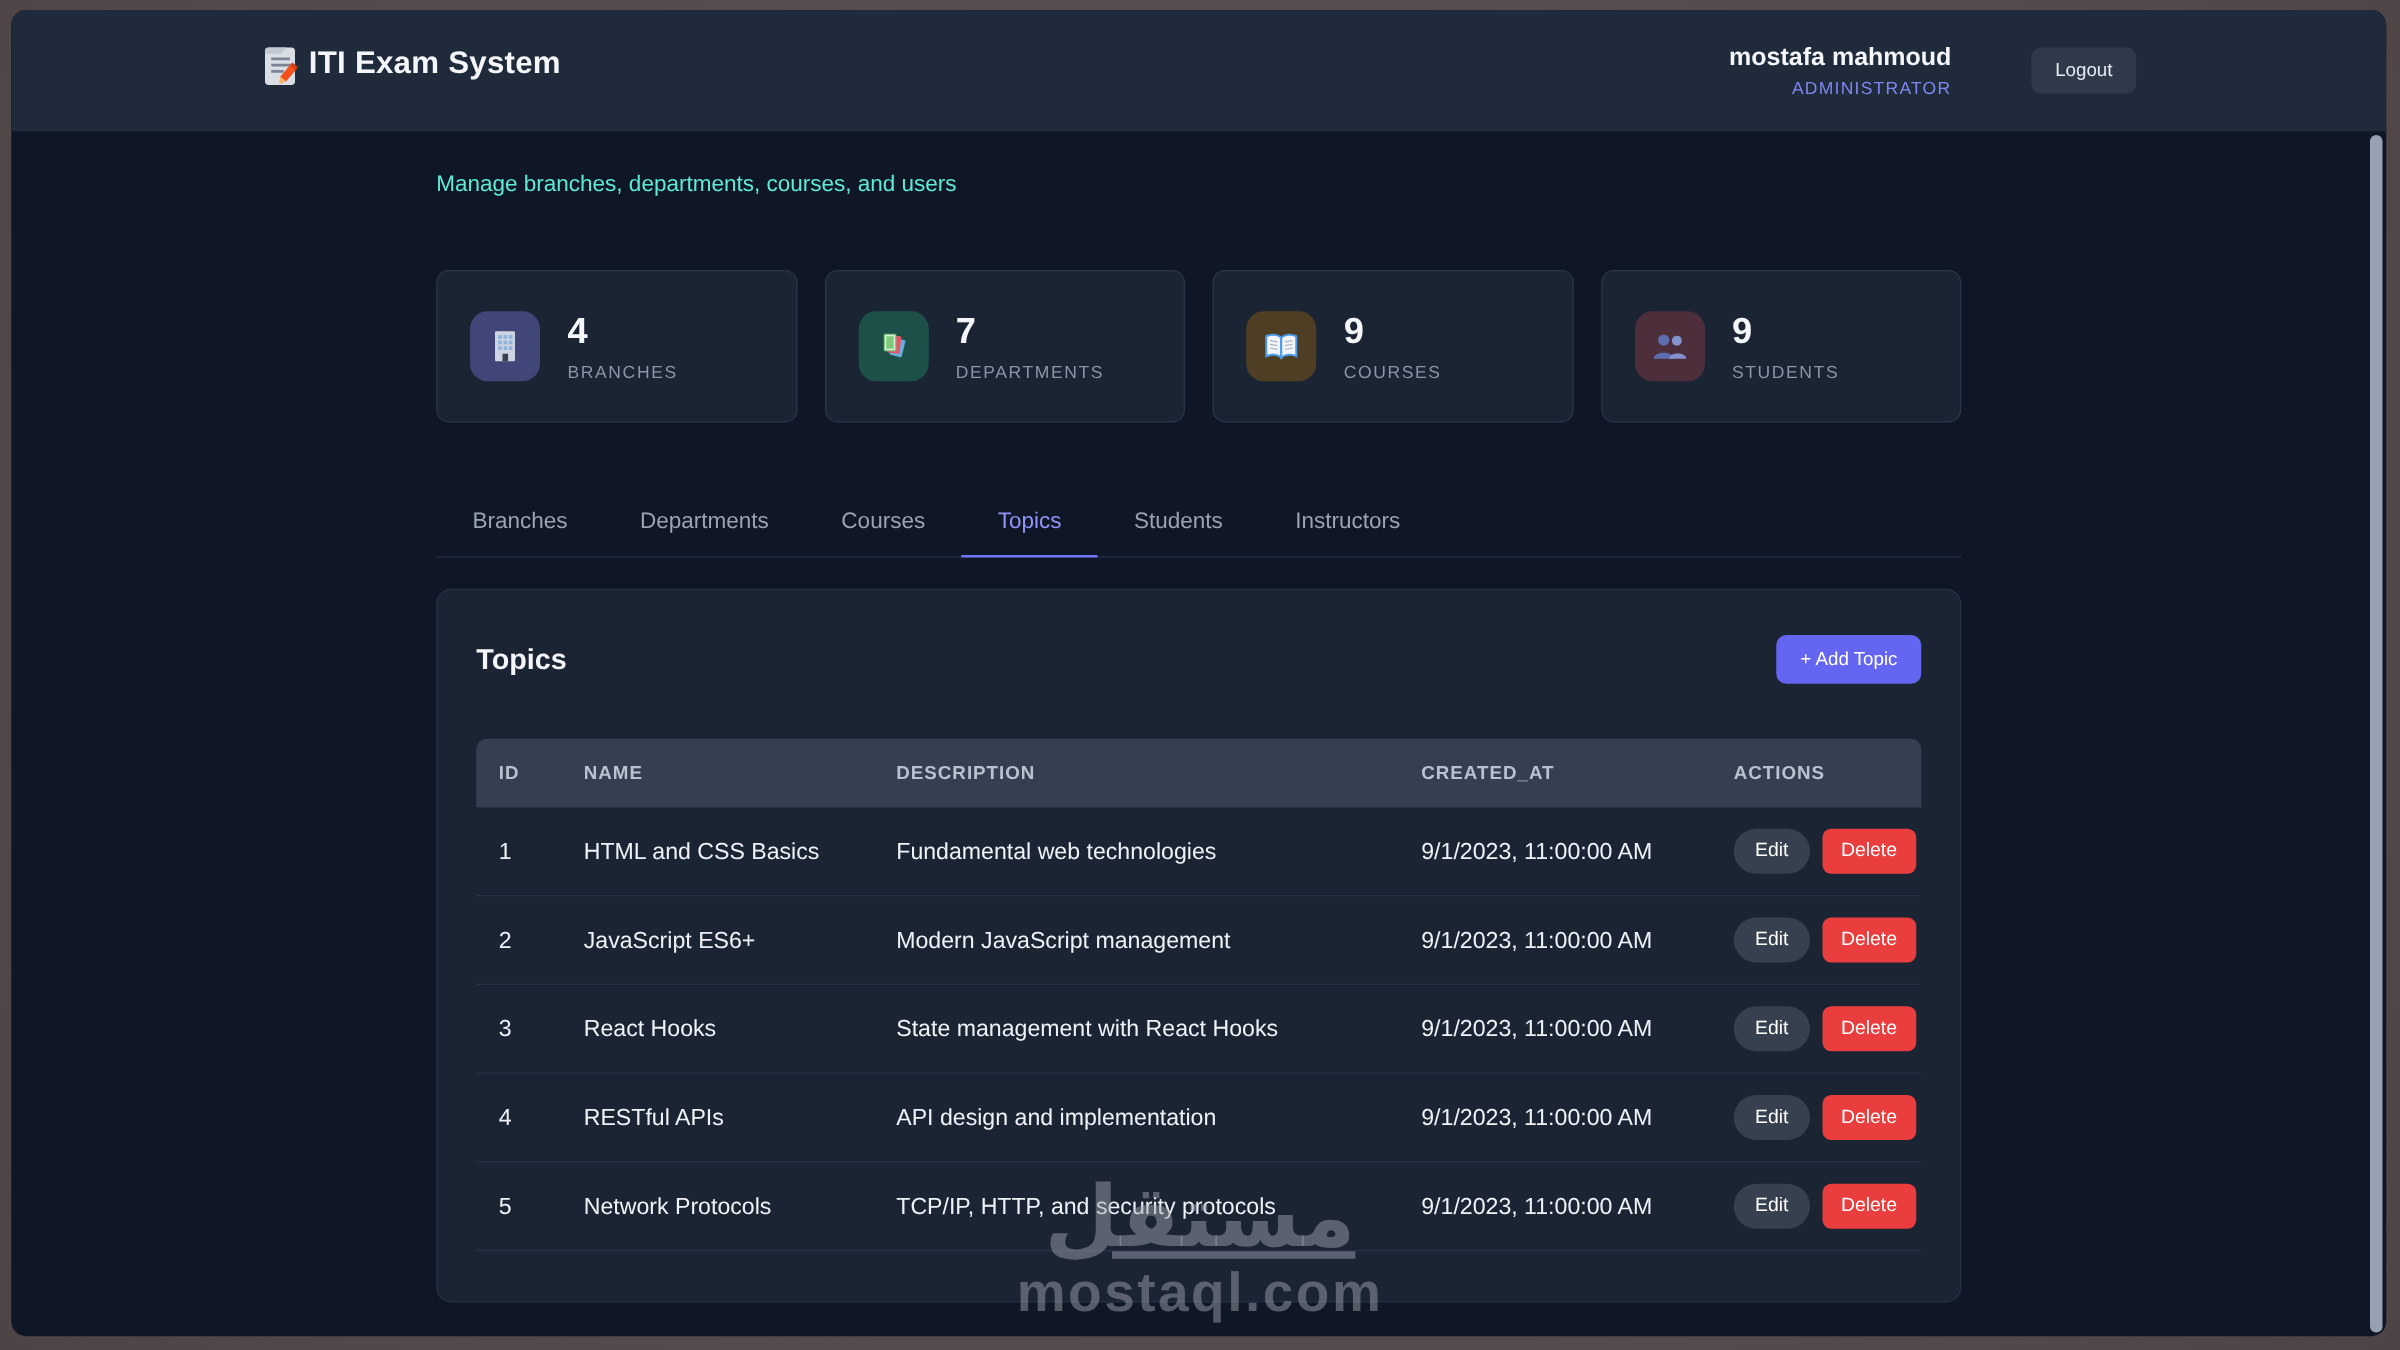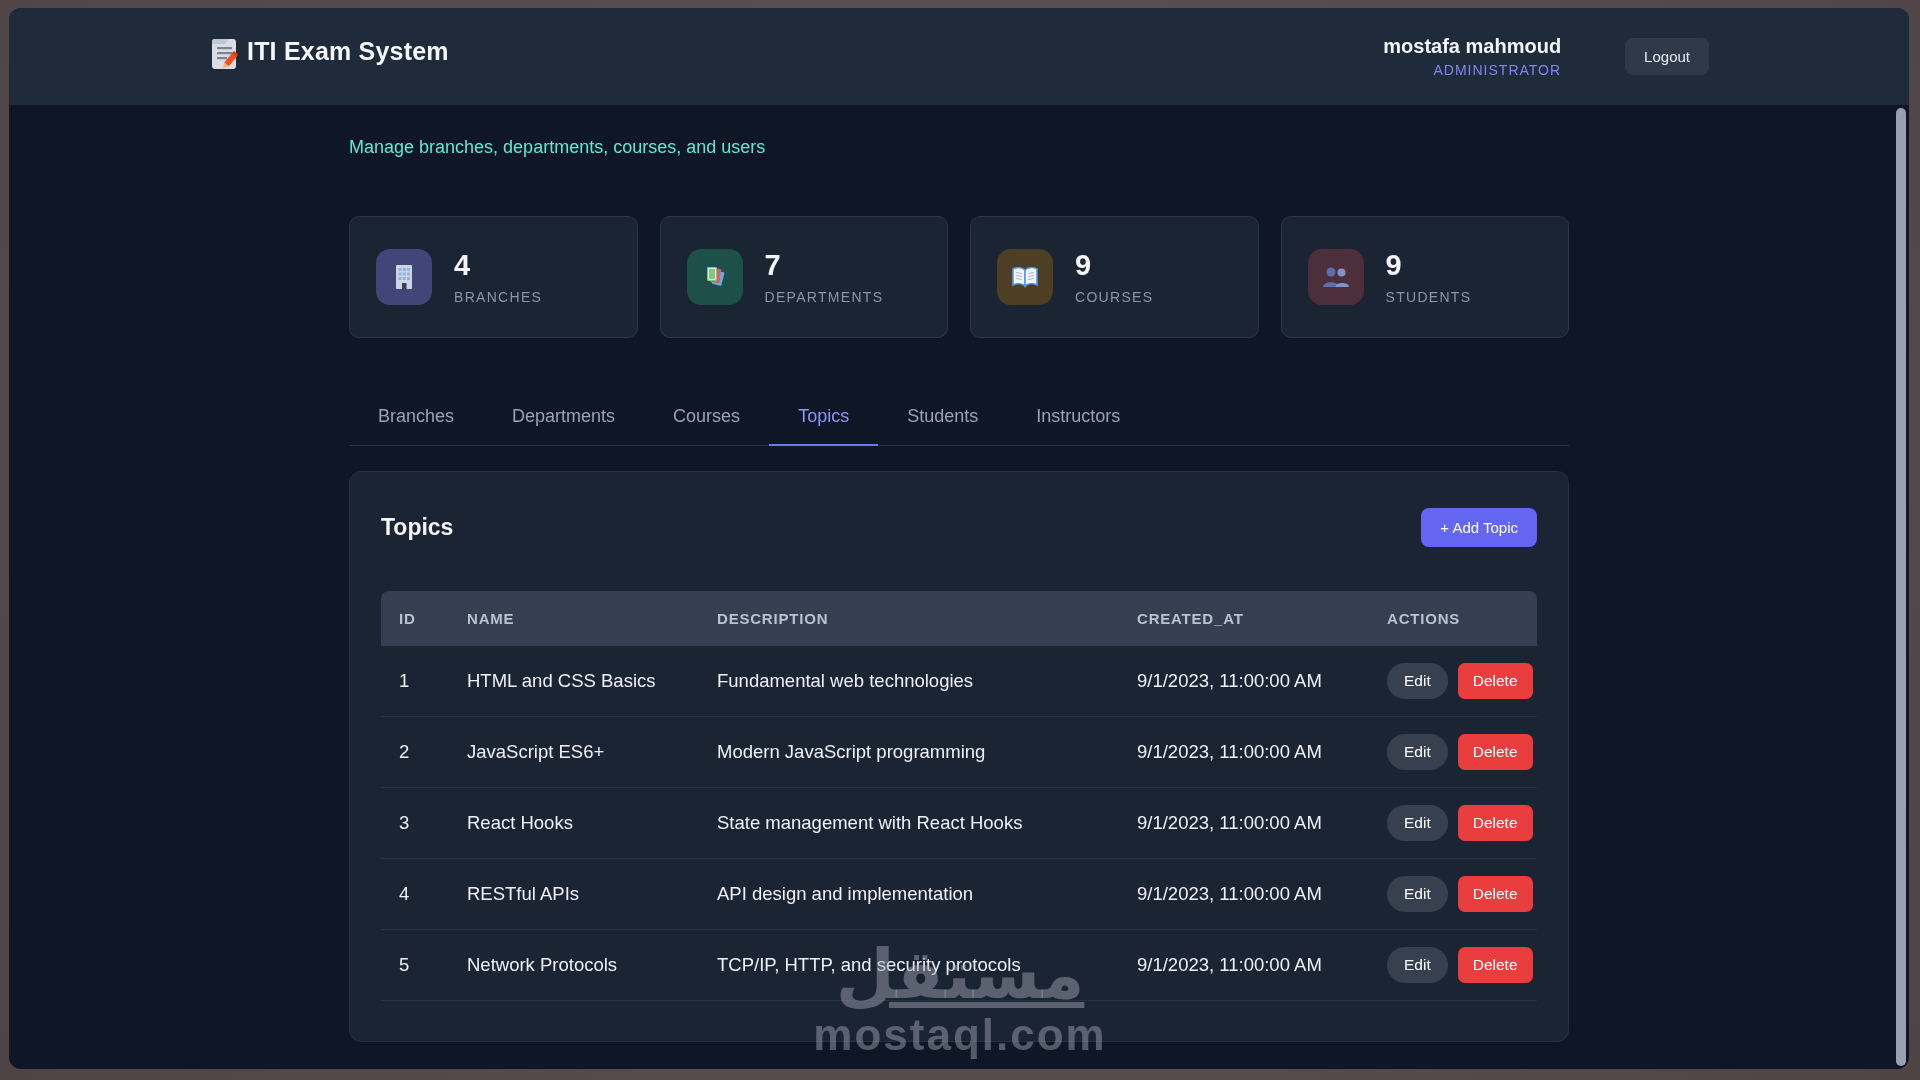--- a/index.html
+++ b/index.html
@@ -247,21 +247,21 @@
     <div>9/1/2023, 11:00:00 AM</div>
     <div class="actions">
       <button class="edit-btn">Edit</button>
       <button class="delete-btn">Delete</button>
     </div>
   </div>
 
   <div class="t-row">
     <div>2</div>
     <div>JavaScript ES6+</div>
-    <div>Modern JavaScript programming</div>
+    <div>Modern JavaScript management</div>
     <div>9/1/2023, 11:00:00 AM</div>
     <div class="actions">
       <button class="edit-btn">Edit</button>
       <button class="delete-btn">Delete</button>
     </div>
   </div>
 
   <div class="t-row">
     <div>3</div>
     <div>React Hooks</div>

